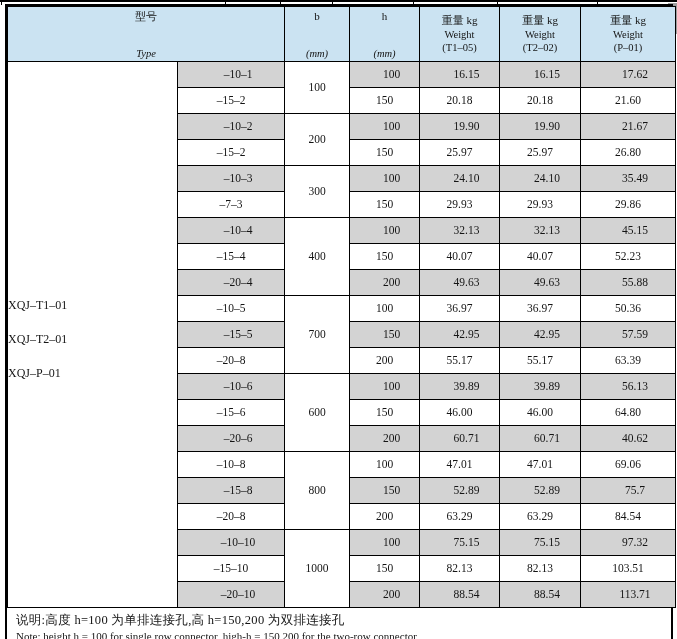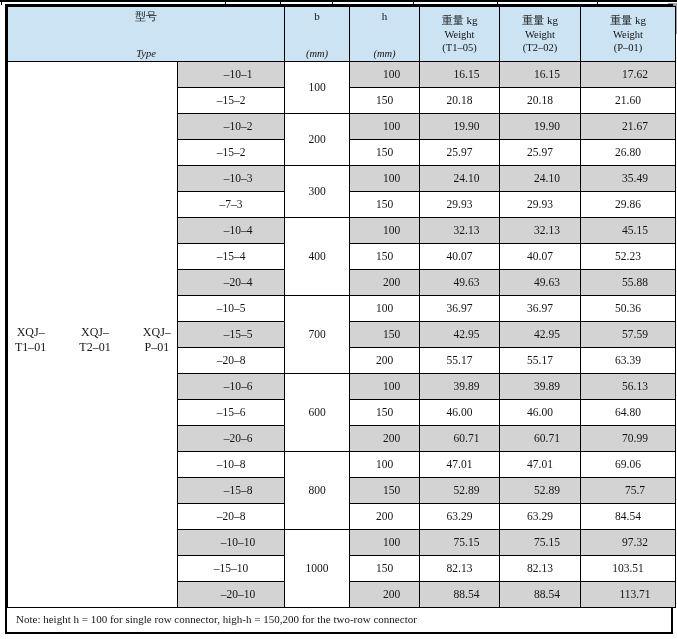--- a/index.html
+++ b/index.html
@@ -37,21 +37,21 @@
   thead th .l3 { font-size:10.5px; }
   th.wide-gap .l1 { margin-top:2px; }
   th.wide-gap .l2 { margin-top:23px;font-style:italic; }
 
   tbody td { height:26px; font-size:11.5px; background:#fff; }
   td.shade { background:#d3d3d3;padding-left:14px; }
   td.plain { background:#ffffff; }
   td.b-cell { background:#ffffff; }
 
   td.model-cell { background:#ffffff; font-size:12px; vertical-align:middle; }
-  .model-stack { display:flex; flex-direction:row; justify-content:center; align-items:flex-end; gap:19px;margin-top:11px; }
+  .model-stack { display:flex; flex-direction:column; justify-content:center; align-items:flex-start; gap:19px;margin-top:11px; }
 
   .footer { padding:4px 9px 5px; text-align:left; background:#fff; }
   .footer .zh { font-size:12.5px; line-height:1.35; letter-spacing:0.3px; }
   .footer .en { font-size:11px; line-height:1.4; }
 </style>
 </head>
 <body>
 
 <div class="screen">
 
@@ -218,21 +218,21 @@
             <td class="plain">150</td>
             <td class="plain">46.00</td>
             <td class="plain">46.00</td>
             <td class="plain">64.80</td>
           </tr>
           <tr>
             <td class="shade">–20–6</td>
             <td class="shade">200</td>
             <td class="shade">60.71</td>
             <td class="shade">60.71</td>
-            <td class="shade">70.99</td>
+            <td class="shade">40.62</td>
           </tr>
           <tr>
             <td class="plain">–10–8</td>
             <td class="b-cell" rowspan="3">800</td>
             <td class="plain">100</td>
             <td class="plain">47.01</td>
             <td class="plain">47.01</td>
             <td class="plain">69.06</td>
           </tr>
           <tr>
@@ -268,17 +268,18 @@
             <td class="shade">–20–10</td>
             <td class="shade">200</td>
             <td class="shade">88.54</td>
             <td class="shade">88.54</td>
             <td class="shade">113.71</td>
           </tr>
         </tbody>
     </table>
 
     <div class="footer">
+      <div class="zh">说明:高度 h=100 为单排连接孔,高 h=150,200 为双排连接孔</div>
       <div class="en">Note: height h = 100 for single row connector, high-h = 150,200 for the two-row connector</div>
     </div>
   </div>
 
 </div>
 
 </body></html>

